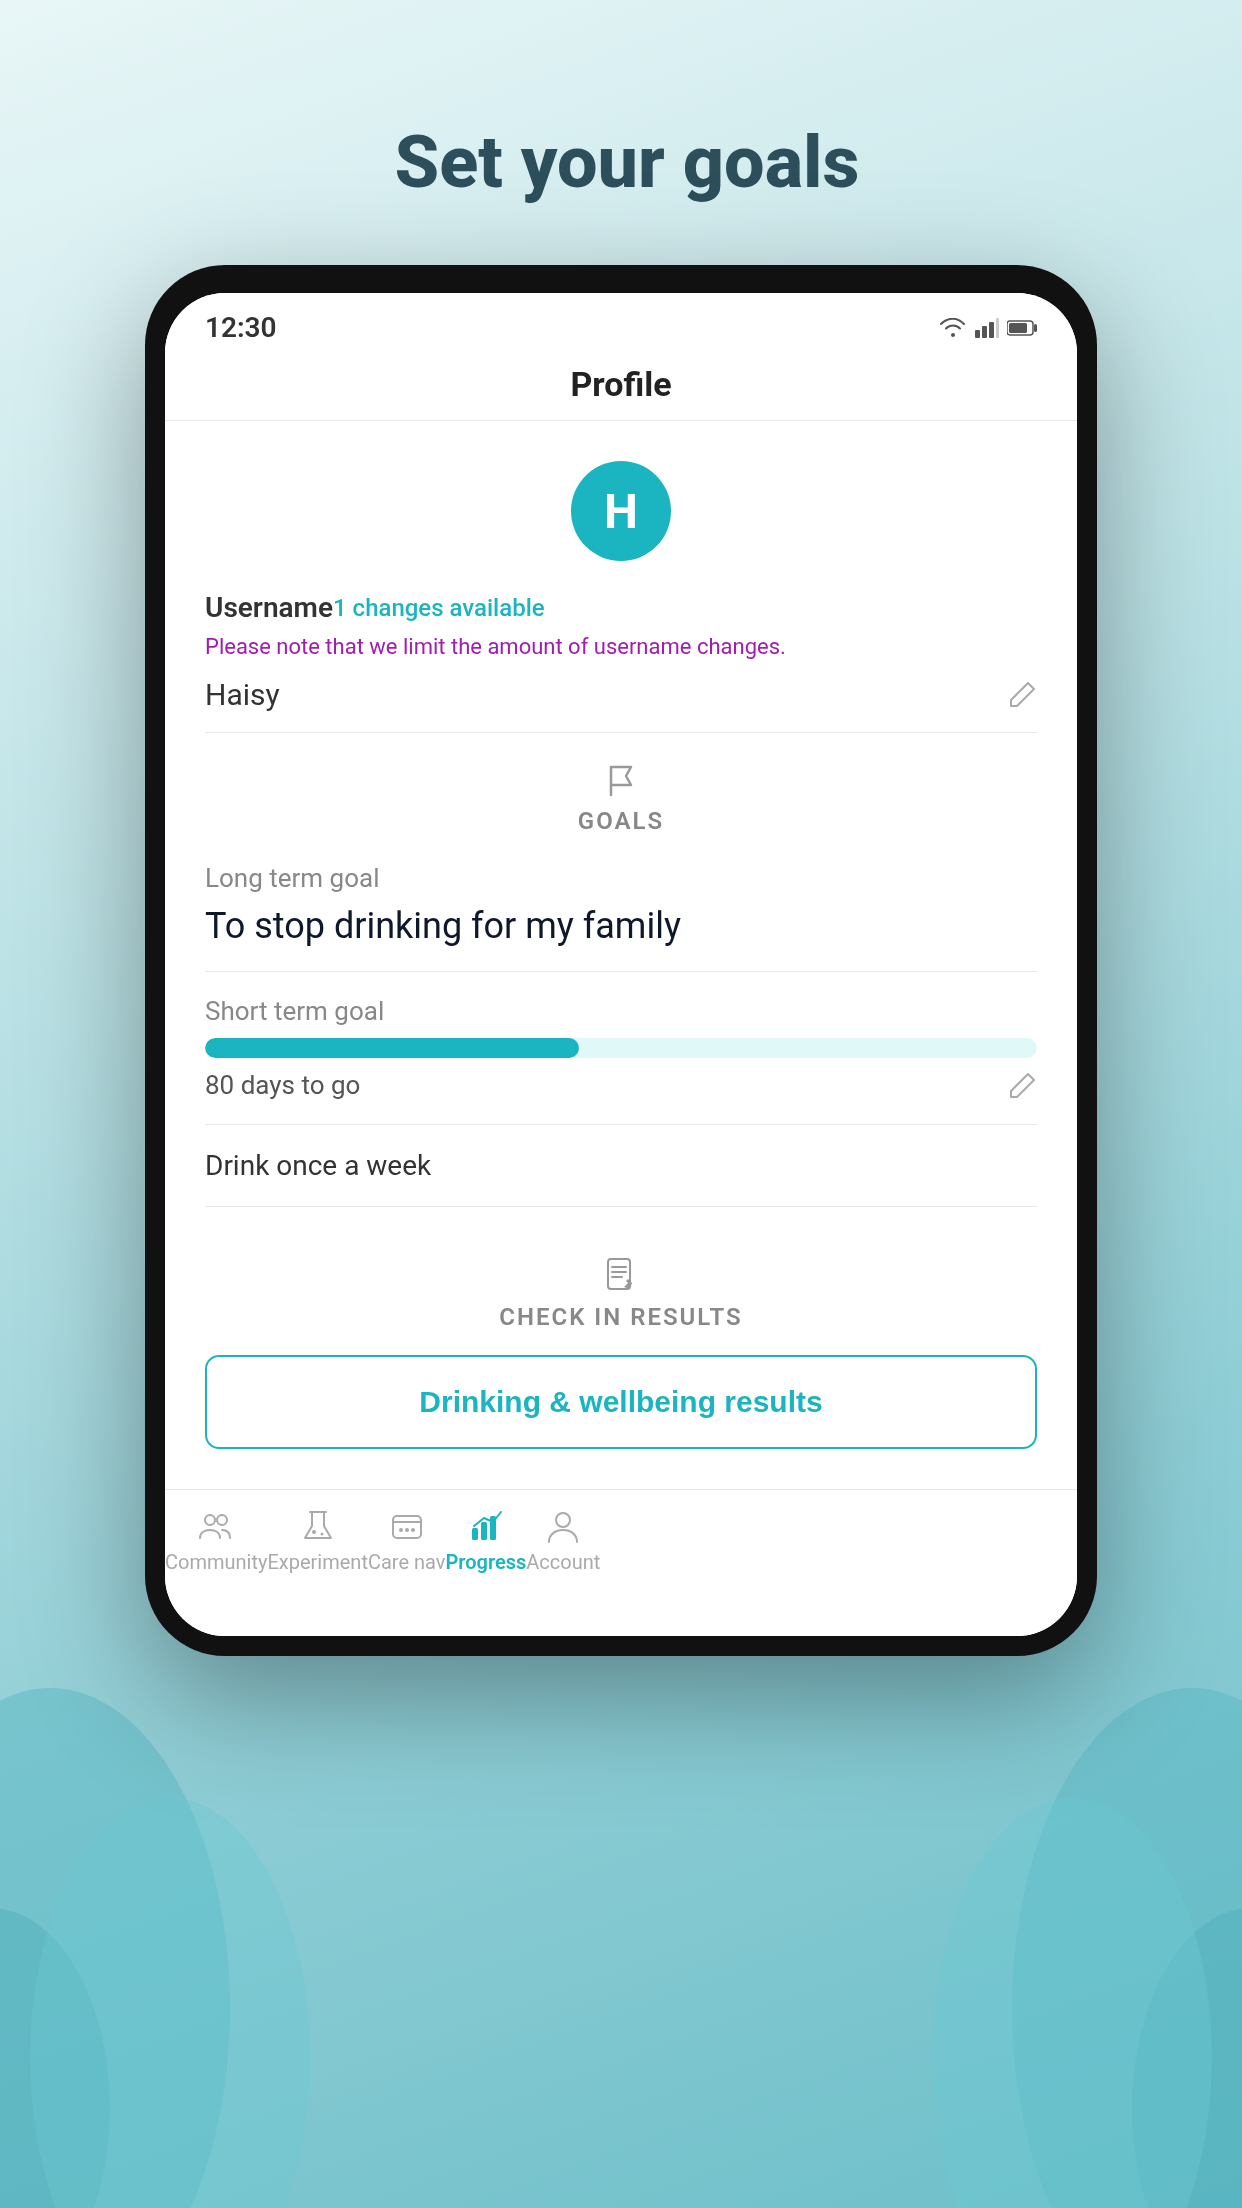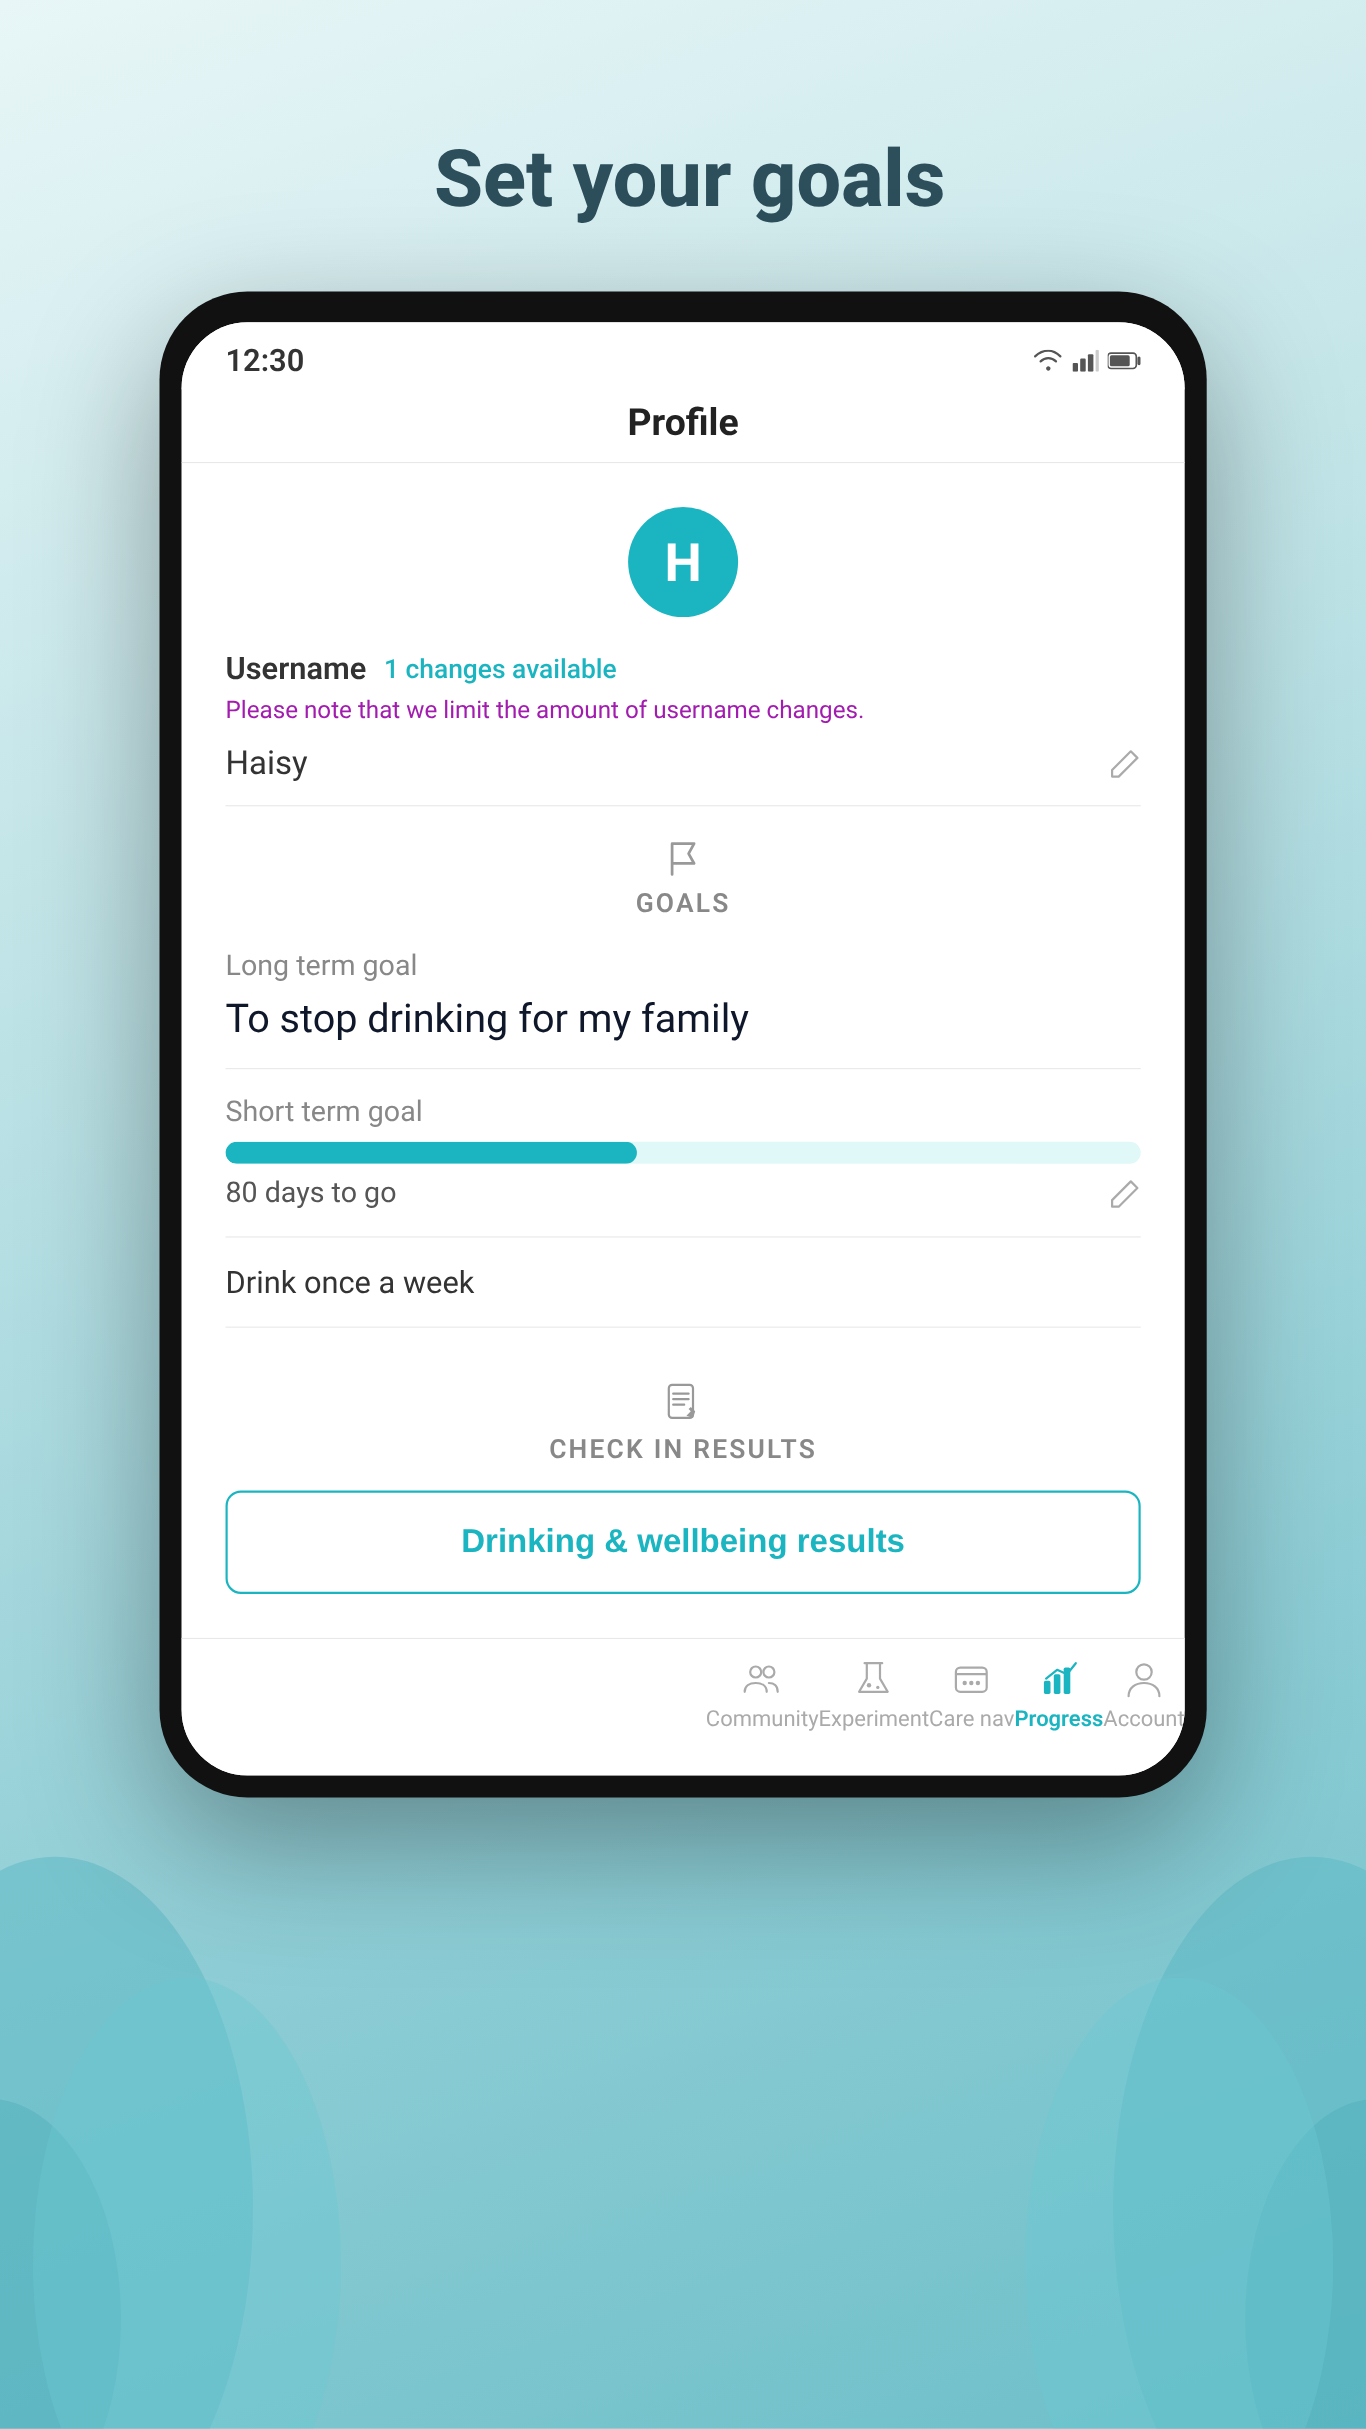--- a/index.html
+++ b/index.html
@@ -107,21 +107,21 @@
 
     
     .username-section {
       padding-bottom: 20px;
       border-bottom: 1.5px solid #e8e8e8;
     }
 
     .username-label-row {
       display: flex;
       align-items: center;
-      gap: 16px;
+      gap: 0;
       margin-bottom: 8px;
     }
 
     .username-label {
       font-size: 28px;
       font-weight: 600;
       color: #333;
     }
 
     .changes-badge {
@@ -256,23 +256,23 @@
       font-size: 30px;
       font-weight: 600;
       text-align: center;
       cursor: pointer;
       margin-bottom: 20px;
     }
 
     
     .bottom-nav {
       display: flex;
-      justify-content: flex-end;
-      align-items: center;
-      padding: 18px 0 40px;
+      justify-content: flex-start;
+      align-items: center;
+      padding: 18px 0 62px;
       border-top: 1.5px solid #e8e8e8;
       background: #fff;
     }
 
     .nav-item {
       display: flex;
       flex-direction: column;
       align-items: center;
       gap: 6px;
       cursor: pointer;

